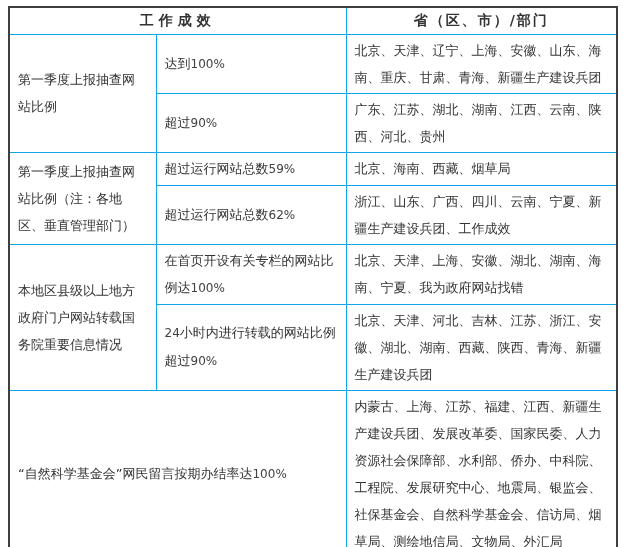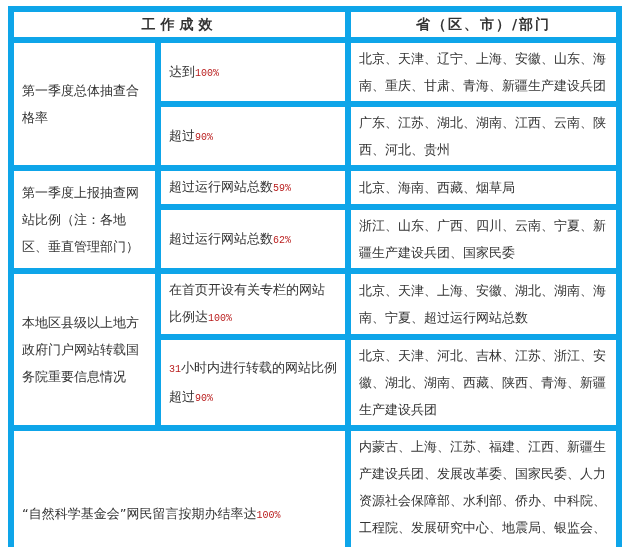--- a/index.html
+++ b/index.html
@@ -21,21 +21,21 @@
     position: absolute;
     left: 8px;
     top: 6px;
     width: 608px;
     border-collapse: collapse;
     table-layout: fixed;
     border: 2px solid #3f3f3f;
   }
   table.report th,
   table.report td {
-    border: 6px solid #0ea5e9;
+    border: 1px solid #0ea5e9;
     color: #333333;
     font-size: 13px;
     line-height: 27px;
     vertical-align: middle;
     text-align: left;
     padding: 2px 8px;
     word-break: break-all;
     overflow: hidden;
   }
   table.report thead tr { height: 27px; }
@@ -54,68 +54,67 @@
   tbody tr:nth-child(3) { height: 29px; }
   tbody tr:nth-child(4) { height: 58px; }
   tbody tr:nth-child(5) { height: 56px; }
   tbody tr:nth-child(6) { height: 86px; }
   tbody tr:nth-child(7) { height: 164px; }
   td.c1 { padding-left: 9px;  padding-right: 6px; }
   td.c2 { padding-left: 10px; padding-right: 6px; }
   td.c3 { padding-left: 8px;  padding-right: 7px; margin-top: 24px; }
   td.merged { padding-left: 7px; }
   span.num {
-    font-size: 10px;
-    color: #b91c1c;
+    font-size: 12px;
+    color: #404040;
     letter-spacing: 0;
-    font-family: Liberation Mono, monospace;
   }
 </style>
 </head>
 <body>
 
 <div class="page">
   <table class="report">
     <colgroup>
       <col style="width:147px">
       <col style="width:190px">
       <col style="width:271px">
     </colgroup>
     <thead>
       <tr>
         <th colspan="2" class="th-left">工作成效</th>
         <th class="th-right">省（区、市）/部门</th>
       </tr>
     </thead>
     <tbody id="table-body">
         <tr>
-          <td rowspan="2" class="c1"><span class="txt">第一季度总体抽查合格率</span></td>
+          <td rowspan="2" class="c1"><span class="txt">第一季度上报抽查网站比例</span></td>
           <td class="c2"><span class="txt">达到</span><span class="num">100%</span></td>
           <td class="c3"><span class="txt">北京、天津、辽宁、上海、安徽、山东、海南、重庆、甘肃、青海、新疆生产建设兵团</span></td>
         </tr>
         <tr>
           <td class="c2"><span class="txt">超过</span><span class="num">90%</span></td>
           <td class="c3"><span class="txt">广东、江苏、湖北、湖南、江西、云南、陕西、河北、贵州</span></td>
         </tr>
         <tr>
           <td rowspan="2" class="c1"><span class="txt">第一季度上报抽查网站比例（注：各地区、垂直管理部门）</span></td>
           <td class="c2"><span class="txt">超过运行网站总数</span><span class="num">59%</span></td>
           <td class="c3"><span class="txt">北京、海南、西藏、烟草局</span></td>
         </tr>
         <tr>
           <td class="c2"><span class="txt">超过运行网站总数</span><span class="num">62%</span></td>
-          <td class="c3"><span class="txt">浙江、山东、广西、四川、云南、宁夏、新疆生产建设兵团、国家民委</span></td>
+          <td class="c3"><span class="txt">浙江、山东、广西、四川、云南、宁夏、新疆生产建设兵团、工作成效</span></td>
         </tr>
         <tr>
           <td rowspan="2" class="c1"><span class="txt">本地区县级以上地方政府门户网站转载国务院重要信息情况</span></td>
           <td class="c2"><span class="txt">在首页开设有关专栏的网站比例达</span><span class="num">100%</span></td>
-          <td class="c3"><span class="txt">北京、天津、上海、安徽、湖北、湖南、海南、宁夏、超过运行网站总数</span></td>
+          <td class="c3"><span class="txt">北京、天津、上海、安徽、湖北、湖南、海南、宁夏、我为政府网站找错</span></td>
         </tr>
         <tr>
-          <td class="c2"><span class="num">31</span><span class="txt">小时内进行转载的网站比例超过</span><span class="num">90%</span></td>
+          <td class="c2"><span class="num">24</span><span class="txt">小时内进行转载的网站比例超过</span><span class="num">90%</span></td>
           <td class="c3"><span class="txt">北京、天津、河北、吉林、江苏、浙江、安徽、湖北、湖南、西藏、陕西、青海、新疆生产建设兵团</span></td>
         </tr>
         <tr>
           <td colspan="2" class="merged"><span class="txt">“自然科学基金会”网民留言按期办结率达</span><span class="num">100%</span></td>
           <td class="c3"><span class="txt">内蒙古、上海、江苏、福建、江西、新疆生产建设兵团、发展改革委、国家民委、人力资源社会保障部、水利部、侨办、中科院、工程院、发展研究中心、地震局、银监会、社保基金会、自然科学基金会、信访局、烟草局、测绘地信局、文物局、外汇局</span></td>
         </tr>
       </tbody>
   </table>
 </div>
 

